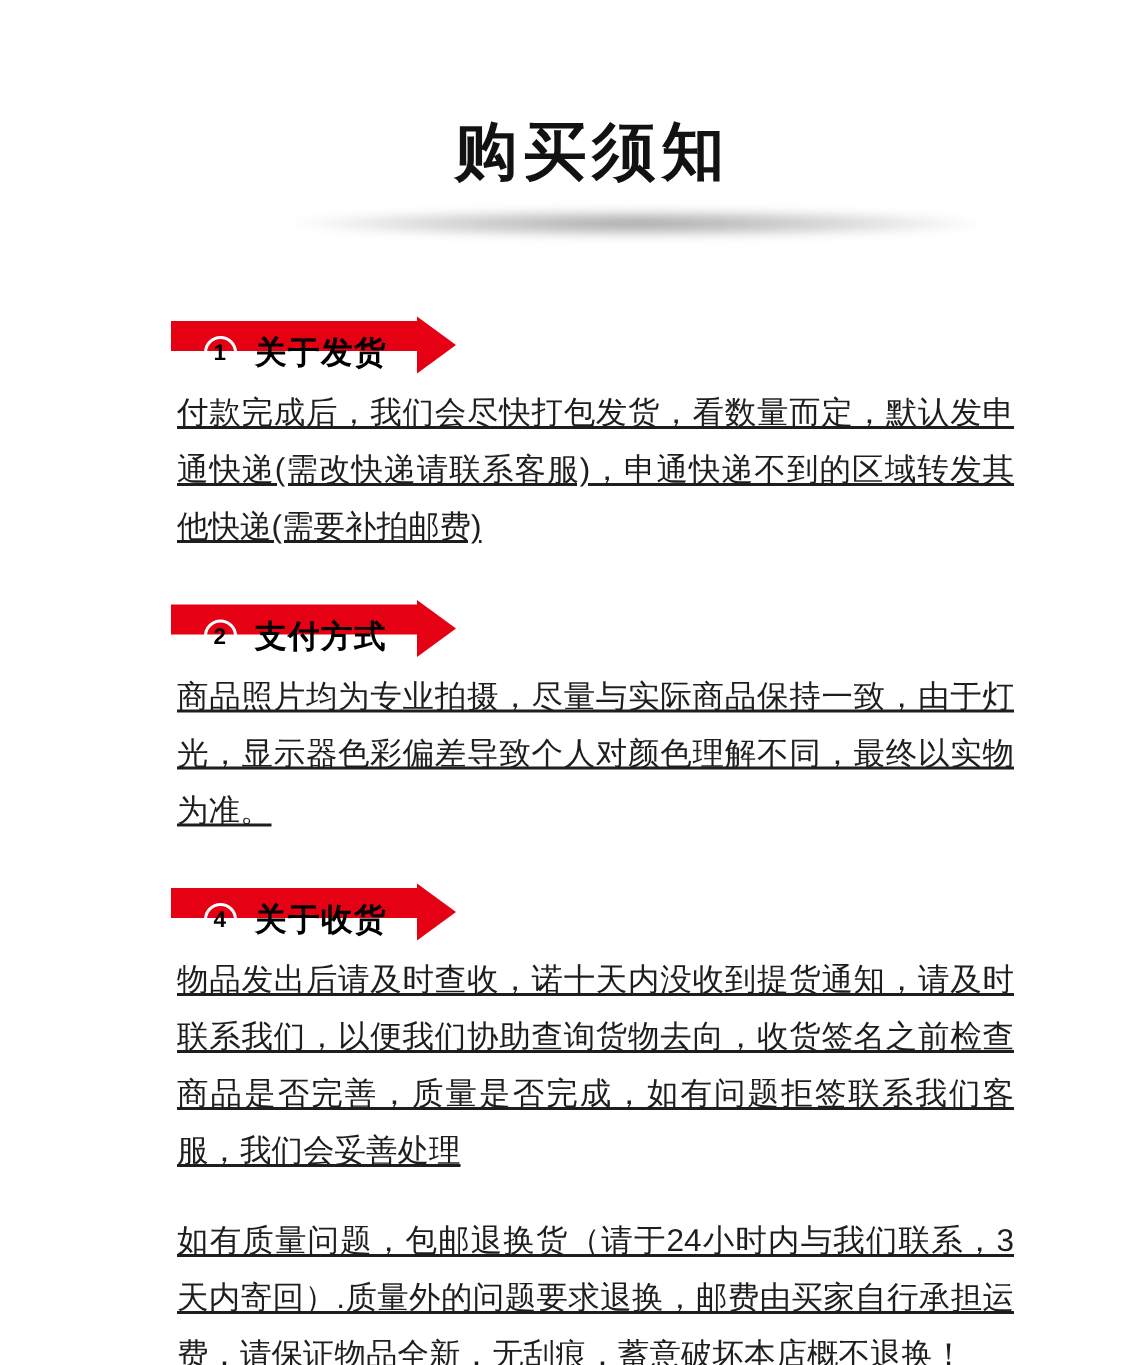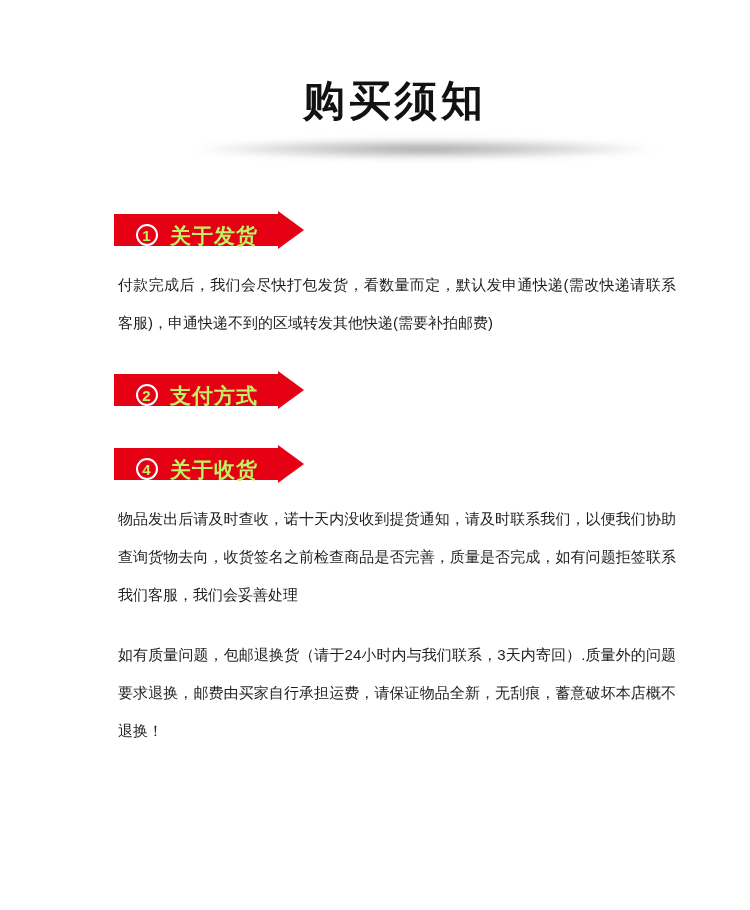--- a/index.html
+++ b/index.html
@@ -34,24 +34,24 @@
     filter: blur(3px);
   }
   .content {
     padding: 10px 64px 0 68px;
   }
   .section { margin-top: 22px; }
   .section-banner {
     position: relative;
     display: inline-block;
     background: var(--banner-red);
-    color: #bef264;
+    color: #000000;
     font-size: 21px;
     font-weight: 700;
-    height: 32px;
+    height: 20px;
     line-height: 32px;
     padding: 0 10px 0 12px;
     margin-left: 6px;
     letter-spacing: 1px;
     white-space: nowrap;
   }
   .section-banner::after {
     content: "";
     position: absolute;
     left: 100%;
@@ -70,24 +70,25 @@
     border: 2px solid #ffffff;
     border-radius: 50%;
     text-align: center;
     font-size: 15px;
     font-weight: 700;
     vertical-align: 2px;
     margin-right: 2px;
   }
   .section-body {
     margin-top: 10px;
-    font-size: 15px;
+    font-size: 21px;
     line-height: 38px;
     color: var(--body-text);
     text-align: justify;
+    text-decoration: underline;
   }
 </style>
 </head>
 <body>
 
 <h1 class="page-title">购买须知</h1>
 <div class="title-shadow"></div>
 
 <div class="content">
 
@@ -95,20 +96,21 @@
     <div class="section-banner">
       <span class="num-badge">1</span><span>关于发货</span>
     </div>
     <p class="section-body">付款完成后，我们会尽快打包发货，看数量而定，默认发申通快递(需改快递请联系客服)，申通快递不到的区域转发其他快递(需要补拍邮费)</p>
   </div>
 
   <div class="section">
     <div class="section-banner">
       <span class="num-badge">2</span><span>支付方式</span>
     </div>
+    <p class="section-body">商品照片均为专业拍摄，尽量与实际商品保持一致，由于灯光，显示器色彩偏差导致个人对颜色理解不同，最终以实物为准。</p>
   </div>
 
 
   <div class="section">
     <div class="section-banner">
       <span class="num-badge">4</span><span>关于收货</span>
     </div>
     <p class="section-body">物品发出后请及时查收，诺十天内没收到提货通知，请及时联系我们，以便我们协助查询货物去向，收货签名之前检查商品是否完善，质量是否完成，如有问题拒签联系我们客服，我们会妥善处理</p>
   </div>
 

